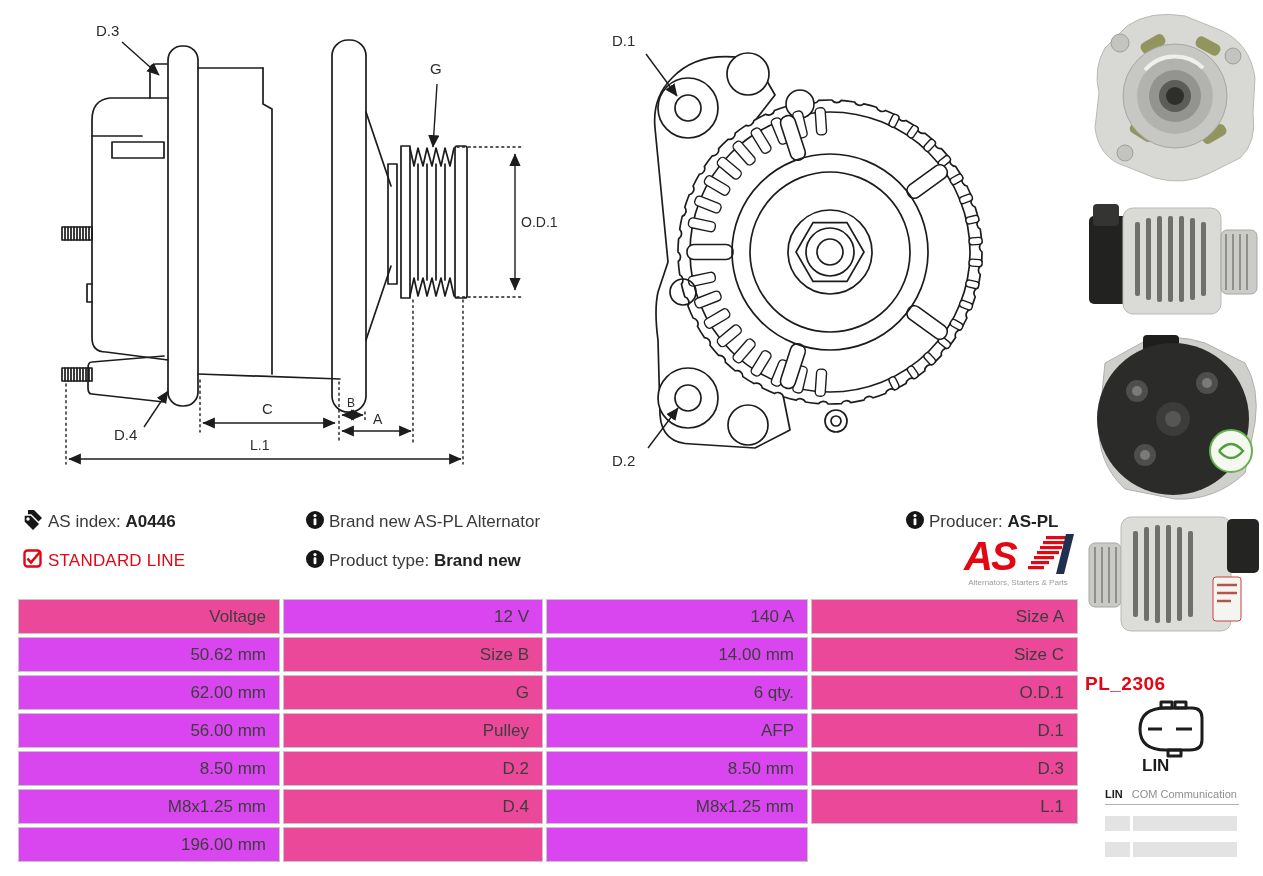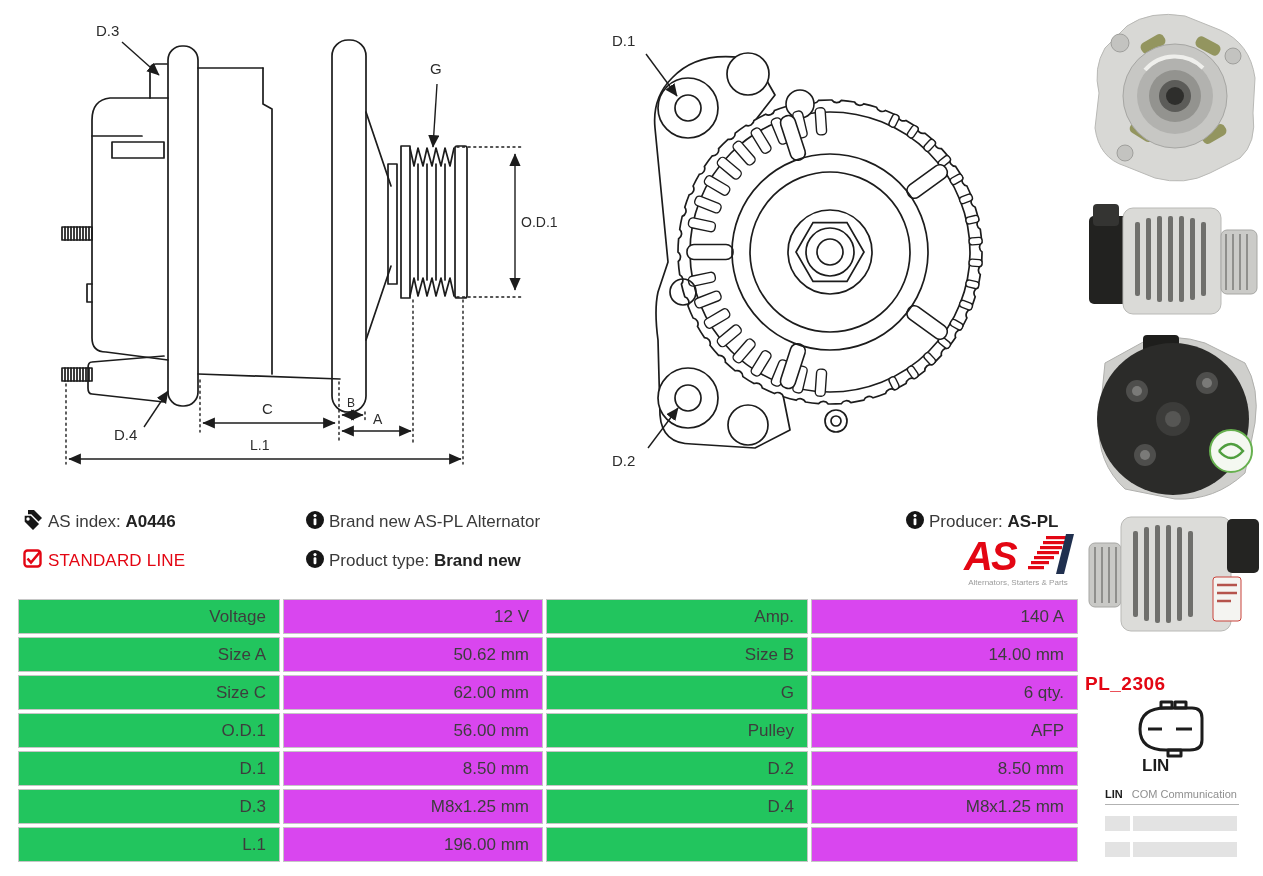--- a/index.html
+++ b/index.html
@@ -10,21 +10,21 @@
   .dot{stroke-dasharray:2 3.6;stroke-linecap:round;}
   
   .info-line{font-size:17px;color:#3a3a3a;white-space:nowrap;}
   .info-line b{color:#222;}
   .badge-red{font-size:17px;font-weight:normal;color:#e30613;letter-spacing:.2px;}
   
   #spec-table{left:18px;top:599px;width:1060px;display:grid;
       grid-template-columns:262px 260px 262px 267px;grid-auto-rows:35px;gap:3px;}
   .cell{box-sizing:border-box;border:1px solid #c6c6c6;font-size:17px;
       line-height:33px;text-align:right;padding-right:13px;overflow:hidden;}
-  .cell.lbl{background:#22c55e;color:#3d3d3d;padding-left:40px;}
+  .cell.lbl{background:#ec4899;color:#3d3d3d;padding-left:40px;}
   .cell.val{background:#d946ef;color:#3d3d3d;}
   
   #pl-code{left:1085px;top:659px;width:178px;text-align:left;
       font-size:19px;font-weight:bold;color:#e30613;letter-spacing:.5px;margin-top:14px;}
   #lin-label{left:1142px;top:756px;font-size:17px;font-weight:bold;color:#1c1c1c;}
   #com-table{left:1105px;top:788px;width:134px;font-size:11px;}
   #com-table .hdr{display:flex;gap:9px;align-items:baseline;
       border-bottom:1px solid #b2b2b2;padding-bottom:4px;}
   #com-table .hdr .k{font-weight:bold;color:#1c1c1c;}
   #com-table .hdr .v{color:#8f8f8f;}
@@ -316,21 +316,20 @@
       <rect x="73" y="33" width="18" height="3.2"></rect>
     <rect x="70" y="38" width="16" height="3.2"></rect>
   </g>
   <polygon points="108,6 116,6 106,46 98,46" fill="#20304f"></polygon>
   <text x="60" y="57" font-size="8" fill="#9b9b9b" text-anchor="middle">Alternators, Starters &amp; Parts</text>
 </svg>
 
 <div id="spec-table" class="abs">
   <div class="cell lbl">Voltage</div>
   <div class="cell val">12 V</div>
-  <div class="cell lbl">Amp.</div>
   <div class="cell val">140 A</div>
   <div class="cell lbl">Size A</div>
   <div class="cell val">50.62 mm</div>
   <div class="cell lbl">Size B</div>
   <div class="cell val">14.00 mm</div>
   <div class="cell lbl">Size C</div>
   <div class="cell val">62.00 mm</div>
   <div class="cell lbl">G</div>
   <div class="cell val">6 qty.</div>
   <div class="cell lbl">O.D.1</div>

